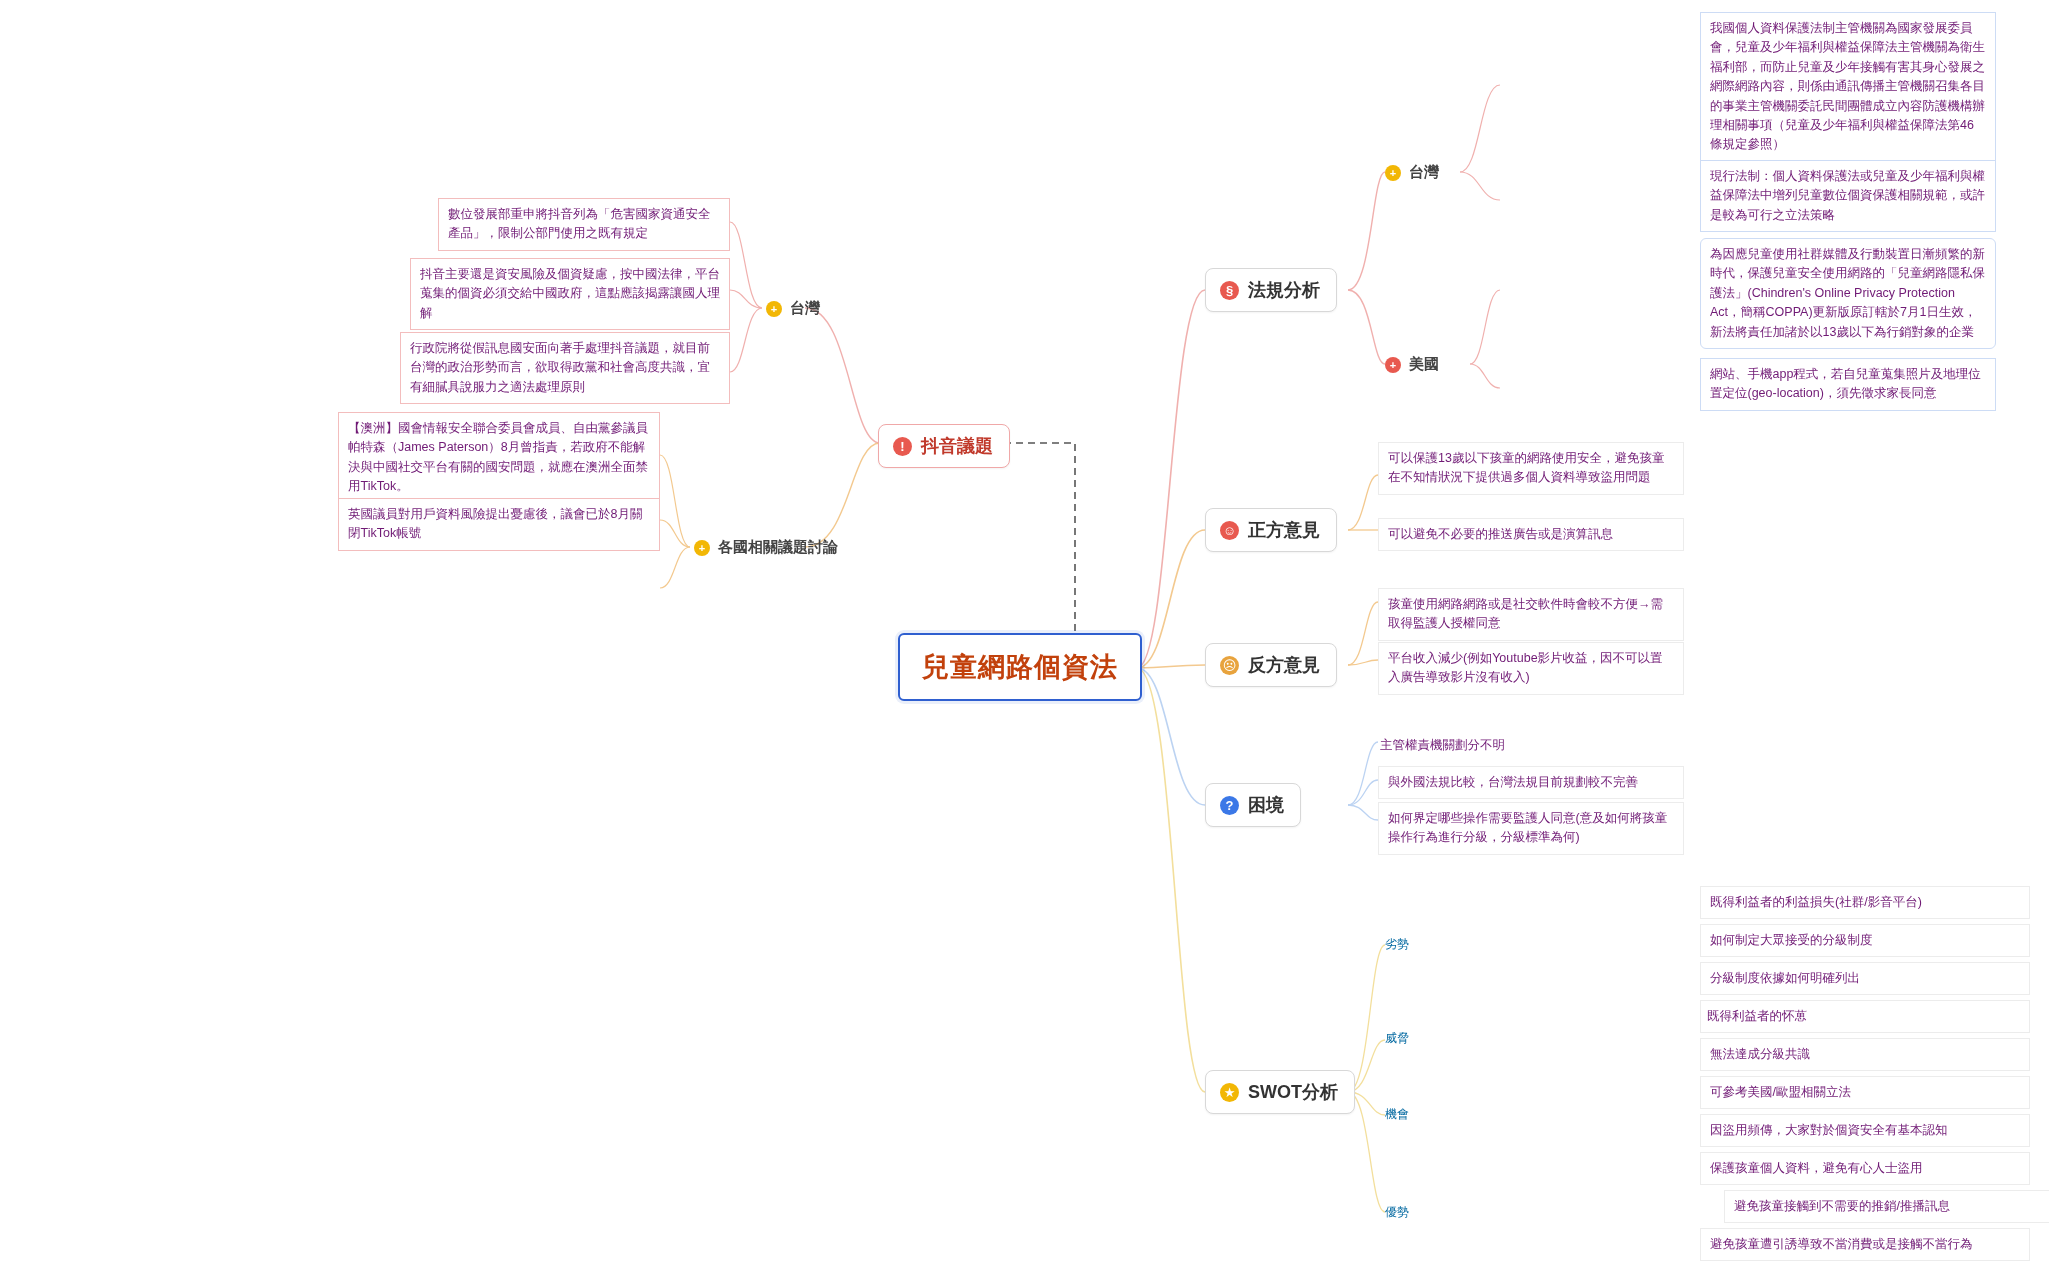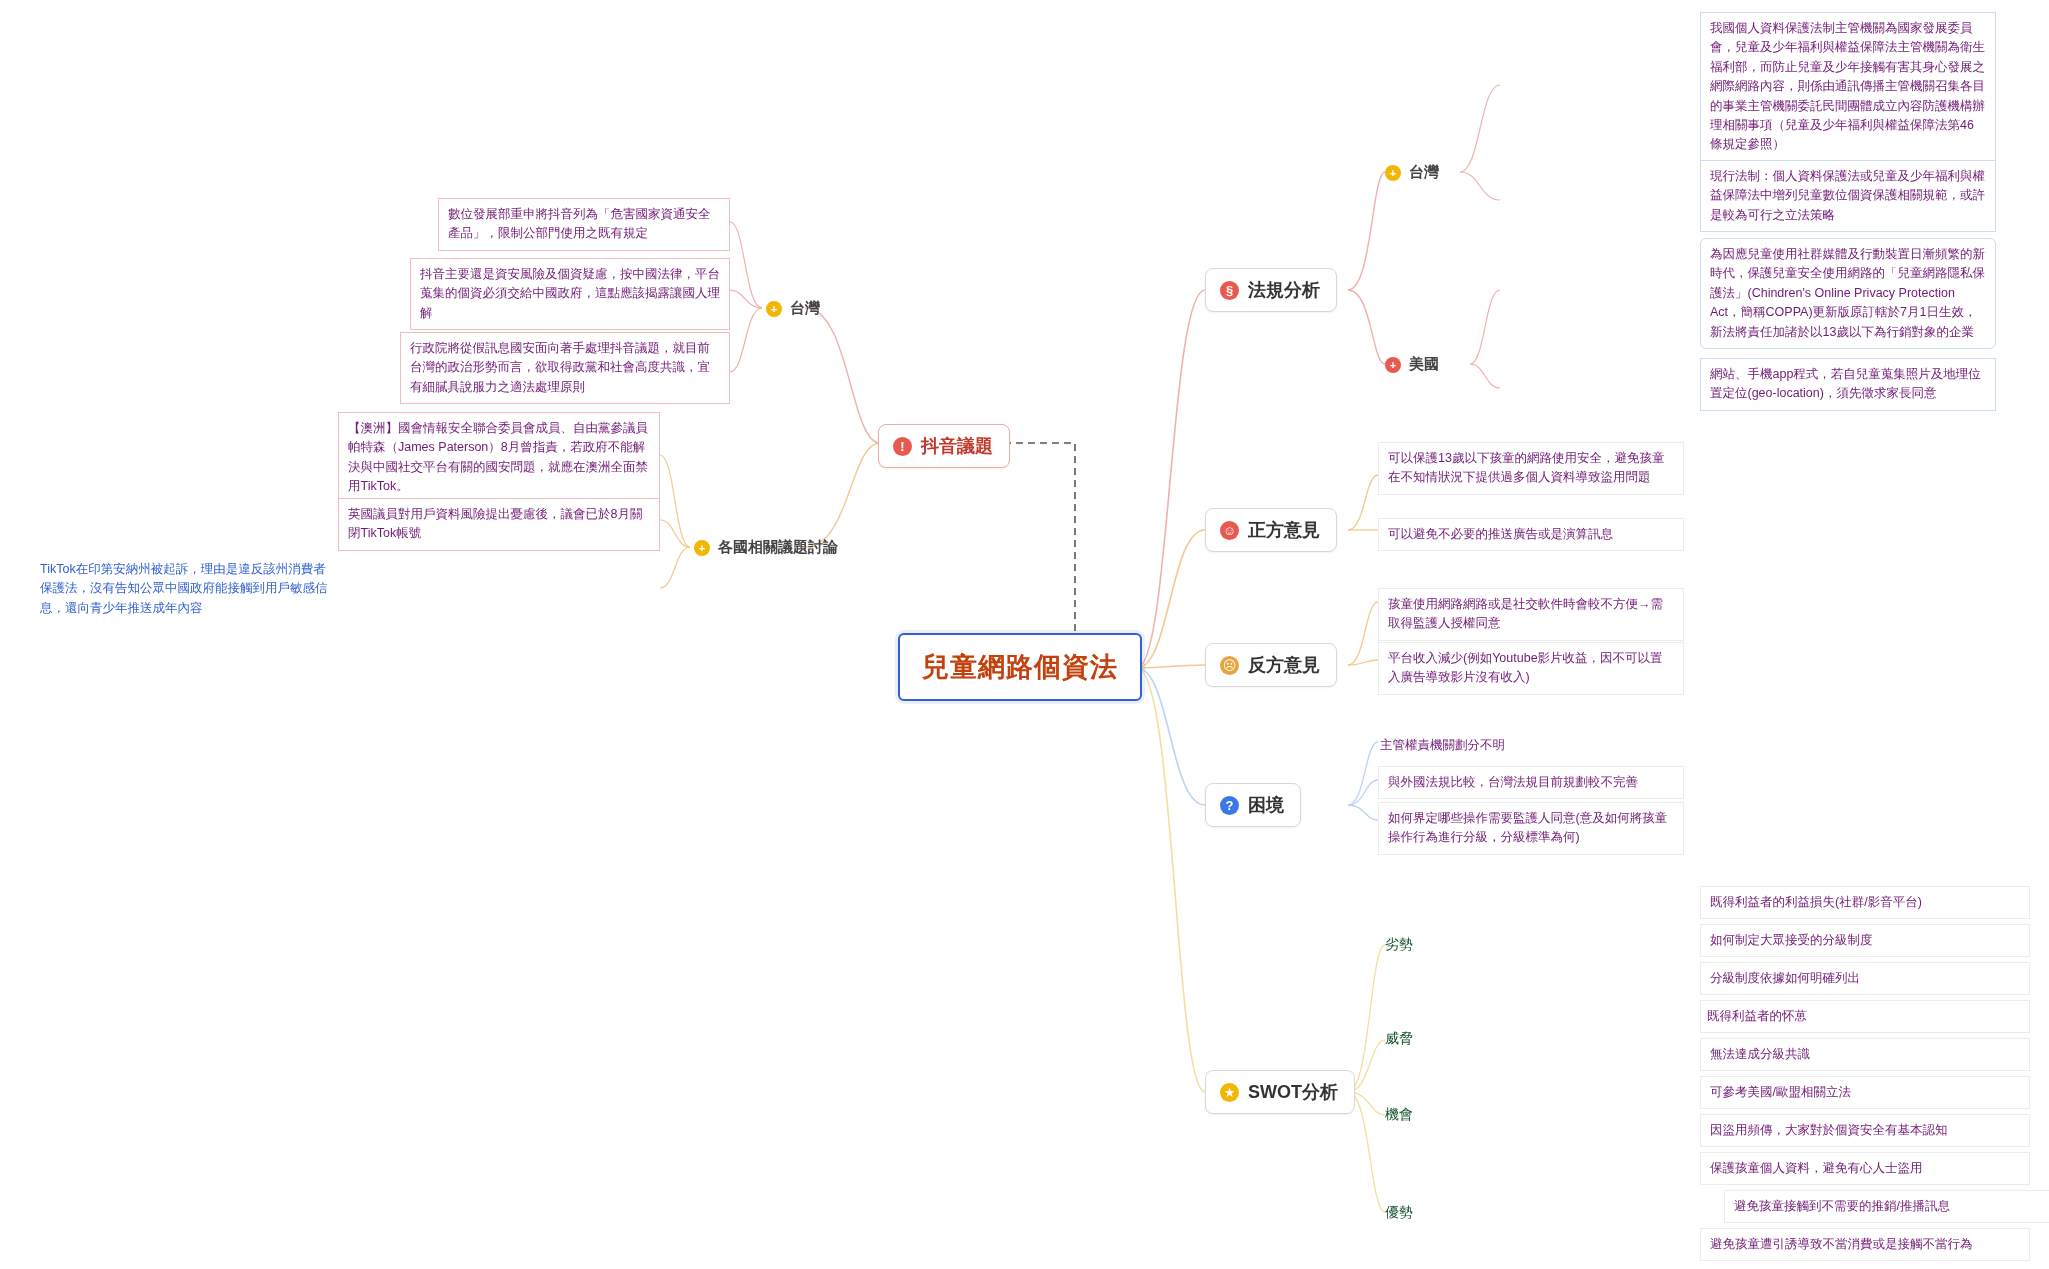--- a/index.html
+++ b/index.html
@@ -51,21 +51,21 @@
     display:flex;align-items:center;gap:8px;font-size:15px;color:#444;
     font-weight:bold;white-space:nowrap;
   }
   .tagnode .dot{
     width:16px;height:16px;border-radius:50%;color:#fff;font-size:11px;
     display:inline-flex;align-items:center;justify-content:center;flex:none;
   }
   .dot.y{background:#f2b705;}
   .dot.r{background:#e8594f;}
 
-  .sublabel{font-size:14px;color:#14532d;}
+  .sublabel{font-size:12px;color:#0369a1;}
   .blue-text{color:#2f5fd0;}
 </style>
 </head>
 <body>
 
 <div id="canvas">
 
 <svg id="links" viewBox="0 0 2049 1269">
 
   <path d="M1137 668 C 1170 668, 1170 290, 1205 290" fill="none" stroke="#f0b0ae" stroke-width="1.6"></path>
@@ -135,23 +135,20 @@
   <span class="dot y">+</span>
   <span>各國相關議題討論</span>
 </div>
 <div class="node leaf redline" style="left:338px;top:412px;width:322px;">
   <span>【澳洲】國會情報安全聯合委員會成員、自由黨參議員帕特森（James Paterson）8月曾指責，若政府不能解決與中國社交平台有關的國安問題，就應在澳洲全面禁用TikTok。</span>
 </div>
 <div class="node leaf redline" style="left:338px;top:498px;width:322px;">
   <span>英國議員對用戶資料風險提出憂慮後，議會已於8月關閉TikTok帳號</span>
 </div>
 
-<div class="node leaf noborder blue-text" style="left:38px;top:554px;width:300px;border:none;">
-  <span>TikTok在印第安納州被起訴，理由是違反該州消費者保護法，沒有告知公眾中國政府能接觸到用戶敏感信息，還向青少年推送成年內容</span>
-</div>
 
 <div class="node pill law" style="left:1205px;top:268px;">
   <span class="badge">§</span>
   <span>法規分析</span>
 </div>
 
 <div class="node tagnode" style="left:1385px;top:163px;">
   <span class="dot y">+</span>
   <span>台灣</span>
 </div>

